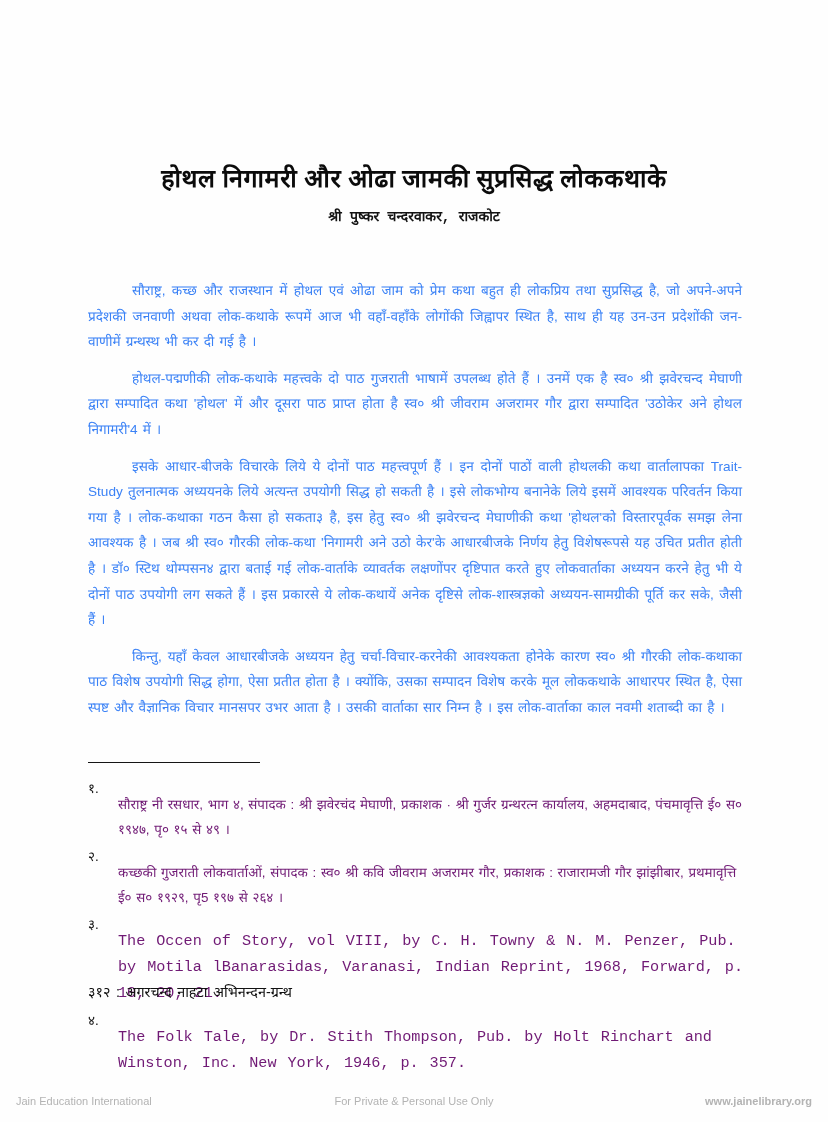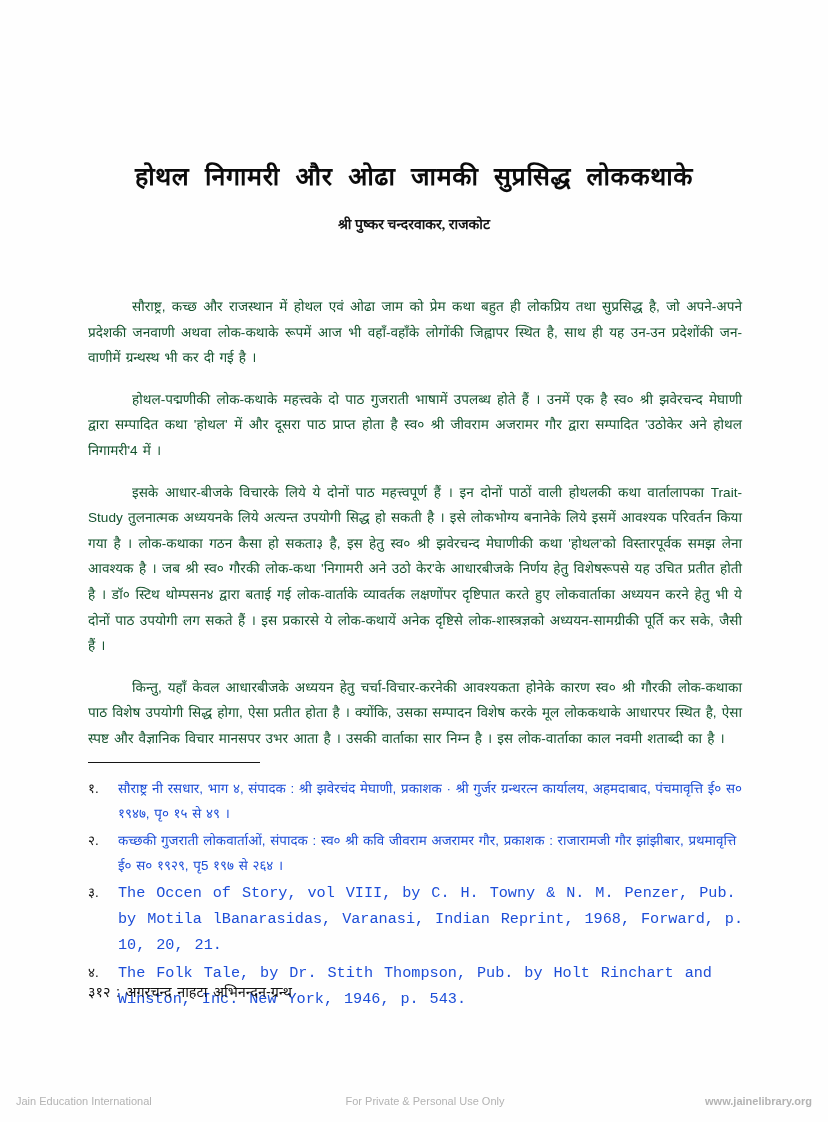--- a/index.html
+++ b/index.html
@@ -24,55 +24,55 @@
 
   
   .title-block {
     position: absolute;
     left: 88px;
     top: 160px;
     width: 652px;
     text-align: center;
   }
   .title-line {
-    font-family: Liberation Mono, monospace;
+    font-family: Liberation Serif, serif;
     font-weight: 700;
     font-size: 25px;
     line-height: 38px;
     letter-spacing: 0.6px;
     color: #0b0b0b;
     white-space: nowrap;
   }
   .title-line.l2 {
     font-size: 24px;
   }
   .byline {
-    margin-top: 17px;
-    font-family: Liberation Serif, serif;
+    margin-top: 9px;
+    font-family: Liberation Mono, monospace;
     font-weight: 700;
     font-size: 14px;
     line-height: 20px;
     color: #141414;
   }
 
   
   .body-area {
     position: absolute;
     left: 88px;
     top: 278px;
     width: 654px;
   }
   .para {
     font-family: "Liberation Sans", "DejaVu Sans", sans-serif;
     font-size: 13.6px;
     line-height: 25.6px;
     text-align: justify;
     text-justify: inter-word;
-    color: #14532d;
-    margin: 16px 0 11px 0;
+    color: #3b82f6;
+    margin: 0 0 11px 0;
     word-spacing: 1.3px;
   }
   .para.indent {
     text-indent: 44px;
   }
 
   
   .fn-rule {
     position: absolute;
     left: 88px;
@@ -100,22 +100,23 @@
     font-family: "Liberation Sans", "DejaVu Sans", sans-serif;
     font-size: 13.4px;
     line-height: 25px;
     color: #111;
   }
   .fn-text {
     flex: 1 1 auto;
     font-family: "Liberation Sans", "DejaVu Sans", sans-serif;
     font-size: 13.4px;
     line-height: 25px;
-    color: #1d4ed8;
+    color: #701a75;
     word-spacing: 1px;
+    margin-top: 16px;
   }
   .fn-text.latin {
     font-family: Liberation Mono, monospace;
     font-size: 15.2px;
     line-height: 26px;
     word-spacing: 1.8px;
   }
 
   
   .page-foot {
@@ -135,21 +136,21 @@
     right: 0;
     top: 1090px;
     height: 22px;
     display: flex;
     align-items: center;
     font-family: "Liberation Sans", "DejaVu Sans", sans-serif;
     font-size: 11px;
     color: #b3b3b3;
   }
   .scan-footer .left  { position: absolute; left: 16px; }
-  .scan-footer .mid   { position: absolute; left: 50%; transform: translateX(-50%); margin-left: 11px; }
+  .scan-footer .mid   { position: absolute; left: 50%; transform: translateX(-50%); }
   .scan-footer .right { position: absolute; right: 16px; font-weight: bold; }
 </style>
 </head>
 <body>
 
 <div class="page">
 
   <div class="title-block">
     <div class="title-line l1">होथल निगामरी और ओढा जामकी सुप्रसिद्ध लोककथाके</div>
     <div class="byline">श्री पुष्कर चन्दरवाकर, राजकोट</div>
@@ -172,21 +173,21 @@
     <div class="fn">
       <span class="fn-num">२.</span>
       <span class="fn-text">कच्छकी गुजराती लोकवार्ताओं,  संपादक : स्व० श्री कवि जीवराम  अजरामर गौर, प्रकाशक : राजारामजी गौर झांझीबार, प्रथमावृत्ति ई० स० १९२९, पृ5 १९७ से २६४ ।</span>
     </div>
     <div class="fn">
       <span class="fn-num">३.</span>
       <span class="fn-text latin">The Occen of Story, vol VIII, by C. H.  Towny &amp;  N. M.  Penzer, Pub. by Motila lBanarasidas, Varanasi, Indian Reprint, 1968, Forward, p. 10, 20, 21.</span>
     </div>
     <div class="fn">
       <span class="fn-num">४.</span>
-      <span class="fn-text latin">The Folk Tale, by Dr. Stith Thompson, Pub. by Holt Rinchart  and Winston, Inc. New York, 1946, p. 543.</span>
+      <span class="fn-text latin">The Folk Tale, by Dr. Stith Thompson, Pub. by Holt Rinchart  and Winston, Inc. New York, 1946, p. 357.</span>
     </div>
   </div>
 
   <div class="page-foot">३१२ : अगरचन्द नाहटा अभिनन्दन-ग्रन्थ</div>
 
   <div class="scan-footer">
     <span class="left">Jain Education International</span>
     <span class="mid">For Private &amp; Personal Use Only</span>
     <span class="right">www.jainelibrary.org</span>
   </div>

